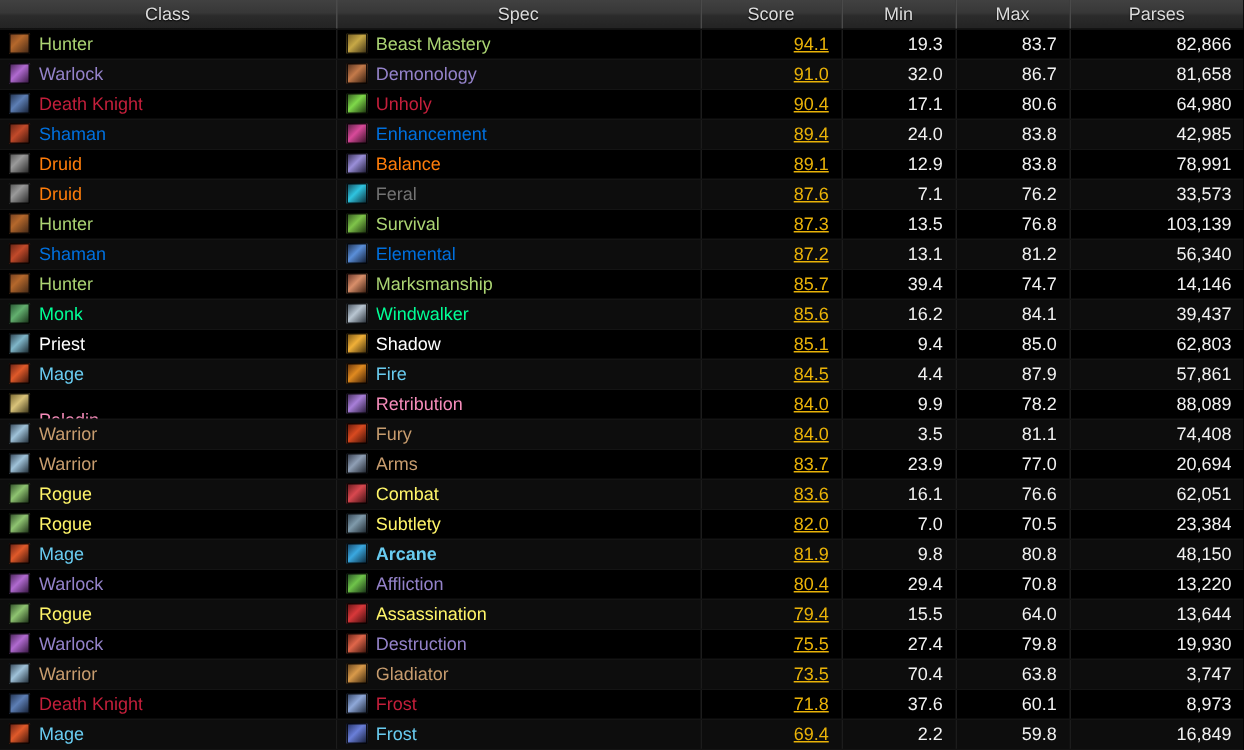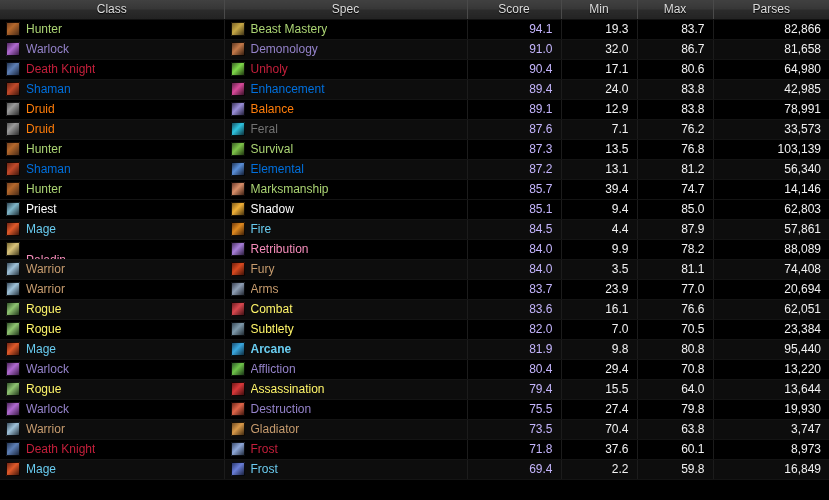--- a/index.html
+++ b/index.html
@@ -72,21 +72,21 @@
   }
 
   .num {
     display: block;
     text-align: right;
     padding: 0 8px 0 4px;
     line-height: 19px;
     color: #f2f2f2;
     font-size: 12px;
   }
-  .num.score { color: #c4b5fd; }
+  .num.score { color: #eab308; text-decoration: underline; }
 
   
   .icon {
     width: 14px;
     height: 14px;
     min-width: 14px;
     margin-right: 6px;
     border-radius: 1px;
     box-shadow: inset 0 0 0 1px rgba(0,0,0,0.85);
     background-repeat: no-repeat;
@@ -351,20 +351,46 @@
         <td>
           <span class="num">39.4</span>
         </td>
         <td>
           <span class="num">74.7</span>
         </td>
         <td>
           <span class="num">14,146</span>
         </td>
       </tr>
+      <tr class="even">
+        <td>
+          <div class="cell-inner">
+            <span class="icon" style="background-image: linear-gradient(135deg, rgb(31, 74, 42) 0%, rgb(99, 176, 111) 45%, rgb(16, 36, 15) 100%);"></span>
+            <span class="lbl" style="color: rgb(0, 255, 150);">Monk</span>
+          </div>
+        </td>
+        <td>
+          <div class="cell-inner">
+            <span class="icon" style="background-image: linear-gradient(135deg, rgb(58, 68, 80) 0%, rgb(185, 198, 210) 45%, rgb(26, 32, 40) 100%);"></span>
+            <span class="lbl" style="color: rgb(0, 255, 150);">Windwalker</span>
+          </div>
+        </td>
+        <td>
+          <span class="num score">85.6</span>
+        </td>
+        <td>
+          <span class="num">16.2</span>
+        </td>
+        <td>
+          <span class="num">84.1</span>
+        </td>
+        <td>
+          <span class="num">39,437</span>
+        </td>
+      </tr>
       <tr class="odd">
         <td>
           <div class="cell-inner">
             <span class="icon" style="background-image: linear-gradient(135deg, rgb(34, 51, 63) 0%, rgb(127, 182, 201) 45%, rgb(16, 26, 31) 100%);"></span>
             <span class="lbl" style="color: rgb(255, 255, 255);">Priest</span>
           </div>
         </td>
         <td>
           <div class="cell-inner">
             <span class="icon" style="background-image: linear-gradient(135deg, rgb(107, 74, 16) 0%, rgb(240, 176, 56) 45%, rgb(46, 32, 8) 100%);"></span>
@@ -556,21 +582,21 @@
         <td>
           <span class="num score">81.9</span>
         </td>
         <td>
           <span class="num">9.8</span>
         </td>
         <td>
           <span class="num">80.8</span>
         </td>
         <td>
-          <span class="num">95,440</span>
+          <span class="num">48,150</span>
         </td>
       </tr>
       <tr class="odd">
         <td>
           <div class="cell-inner">
             <span class="icon" style="background-image: linear-gradient(135deg, rgb(61, 27, 74) 0%, rgb(176, 106, 208) 45%, rgb(42, 15, 51) 100%);"></span>
             <span class="lbl" style="color: rgb(148, 130, 201);">Warlock</span>
           </div>
         </td>
         <td>

